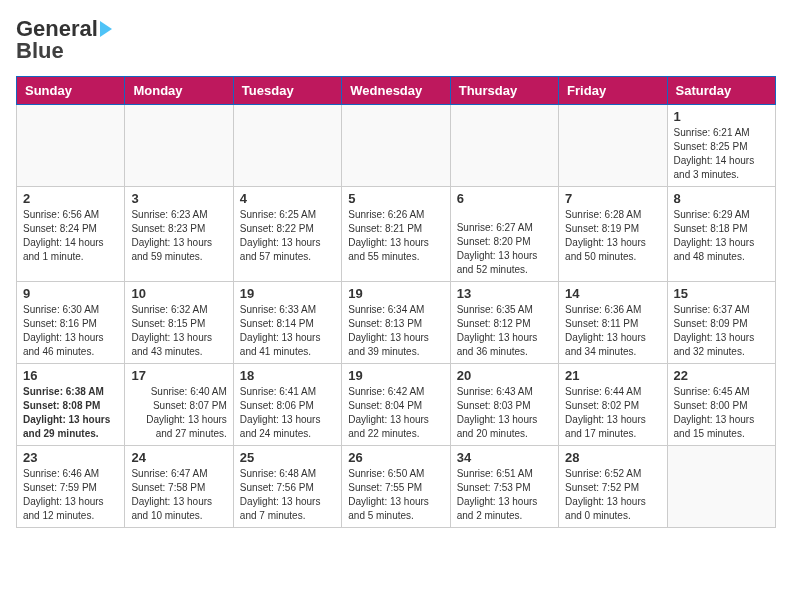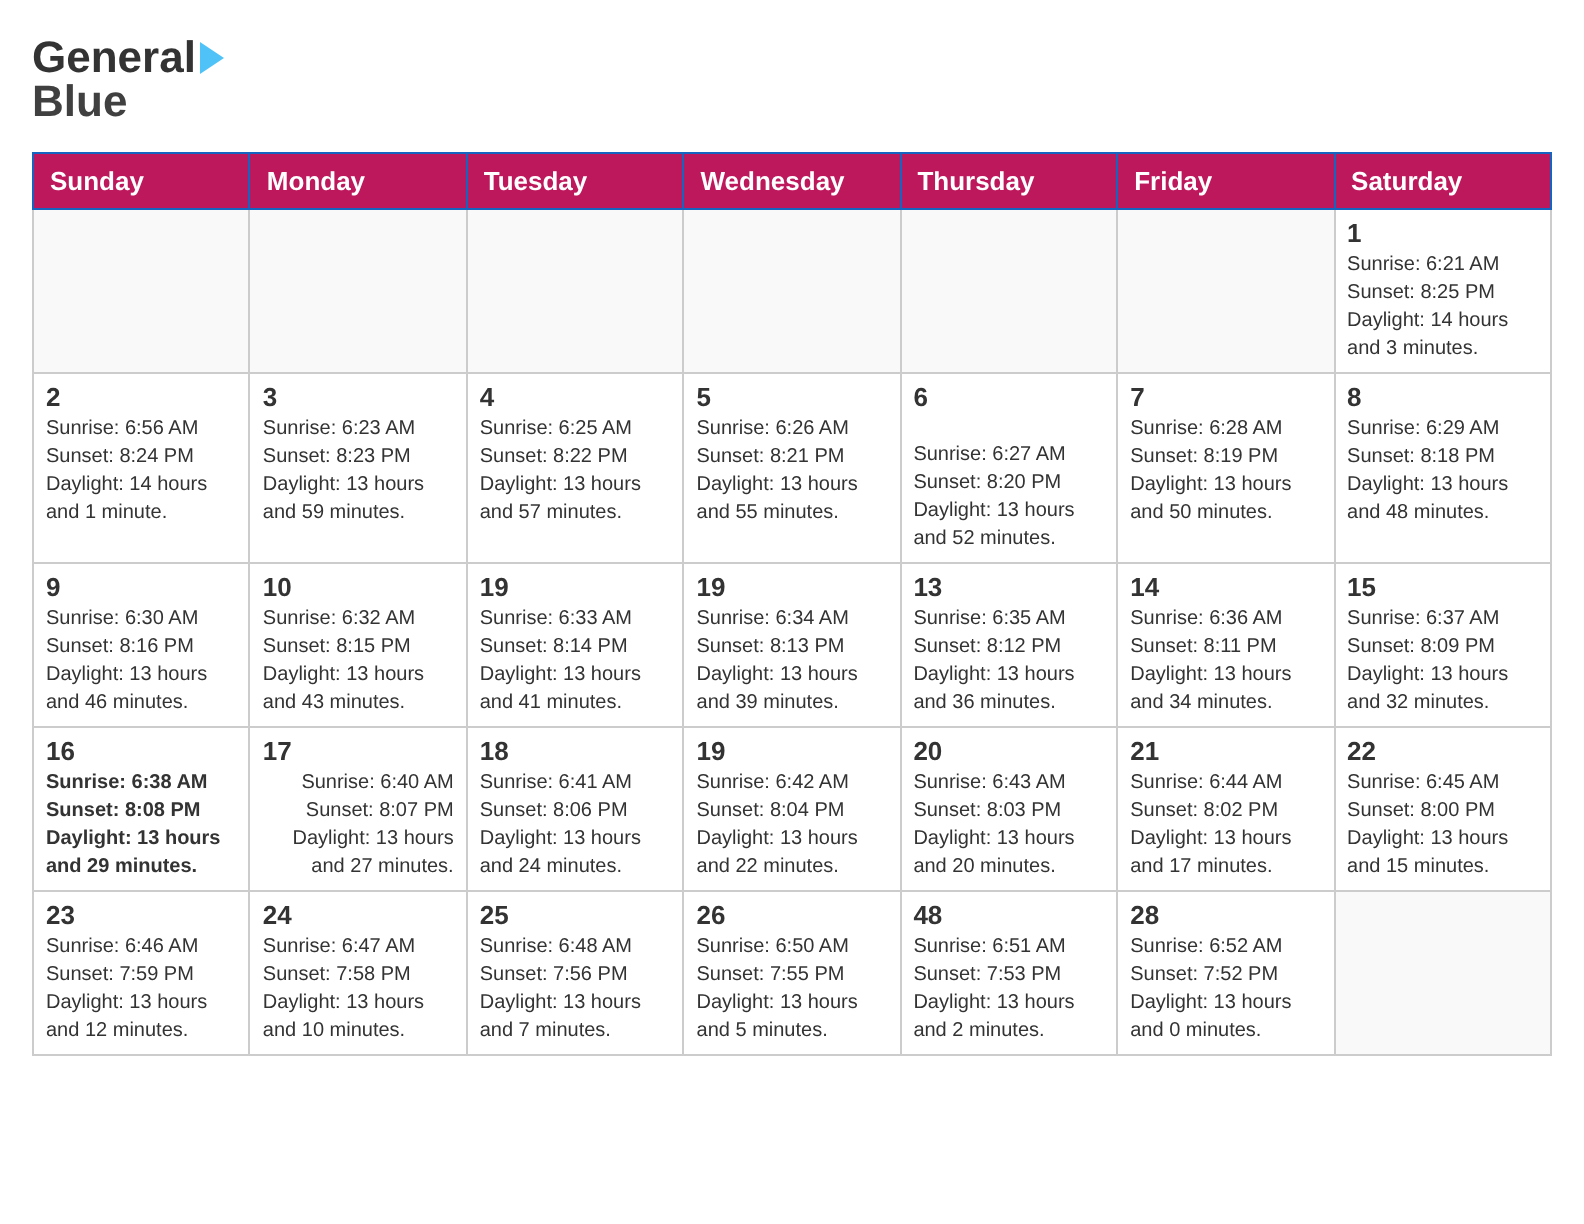--- a/index.html
+++ b/index.html
@@ -305,21 +305,21 @@
 and 7 minutes.</div>
         </td>
         <td>
           <span class="day-num">26</span>
           <div class="day-info" style="white-space: pre-line;">Sunrise: 6:50 AM
 Sunset: 7:55 PM
 Daylight: 13 hours
 and 5 minutes.</div>
         </td>
         <td>
-          <span class="day-num">48</span>
+          <span class="day-num">34</span>
           <div class="day-info" style="white-space: pre-line;">Sunrise: 6:51 AM
 Sunset: 7:53 PM
 Daylight: 13 hours
 and 2 minutes.</div>
         </td>
         <td>
           <span class="day-num">28</span>
           <div class="day-info" style="white-space: pre-line;">Sunrise: 6:52 AM
 Sunset: 7:52 PM
 Daylight: 13 hours

